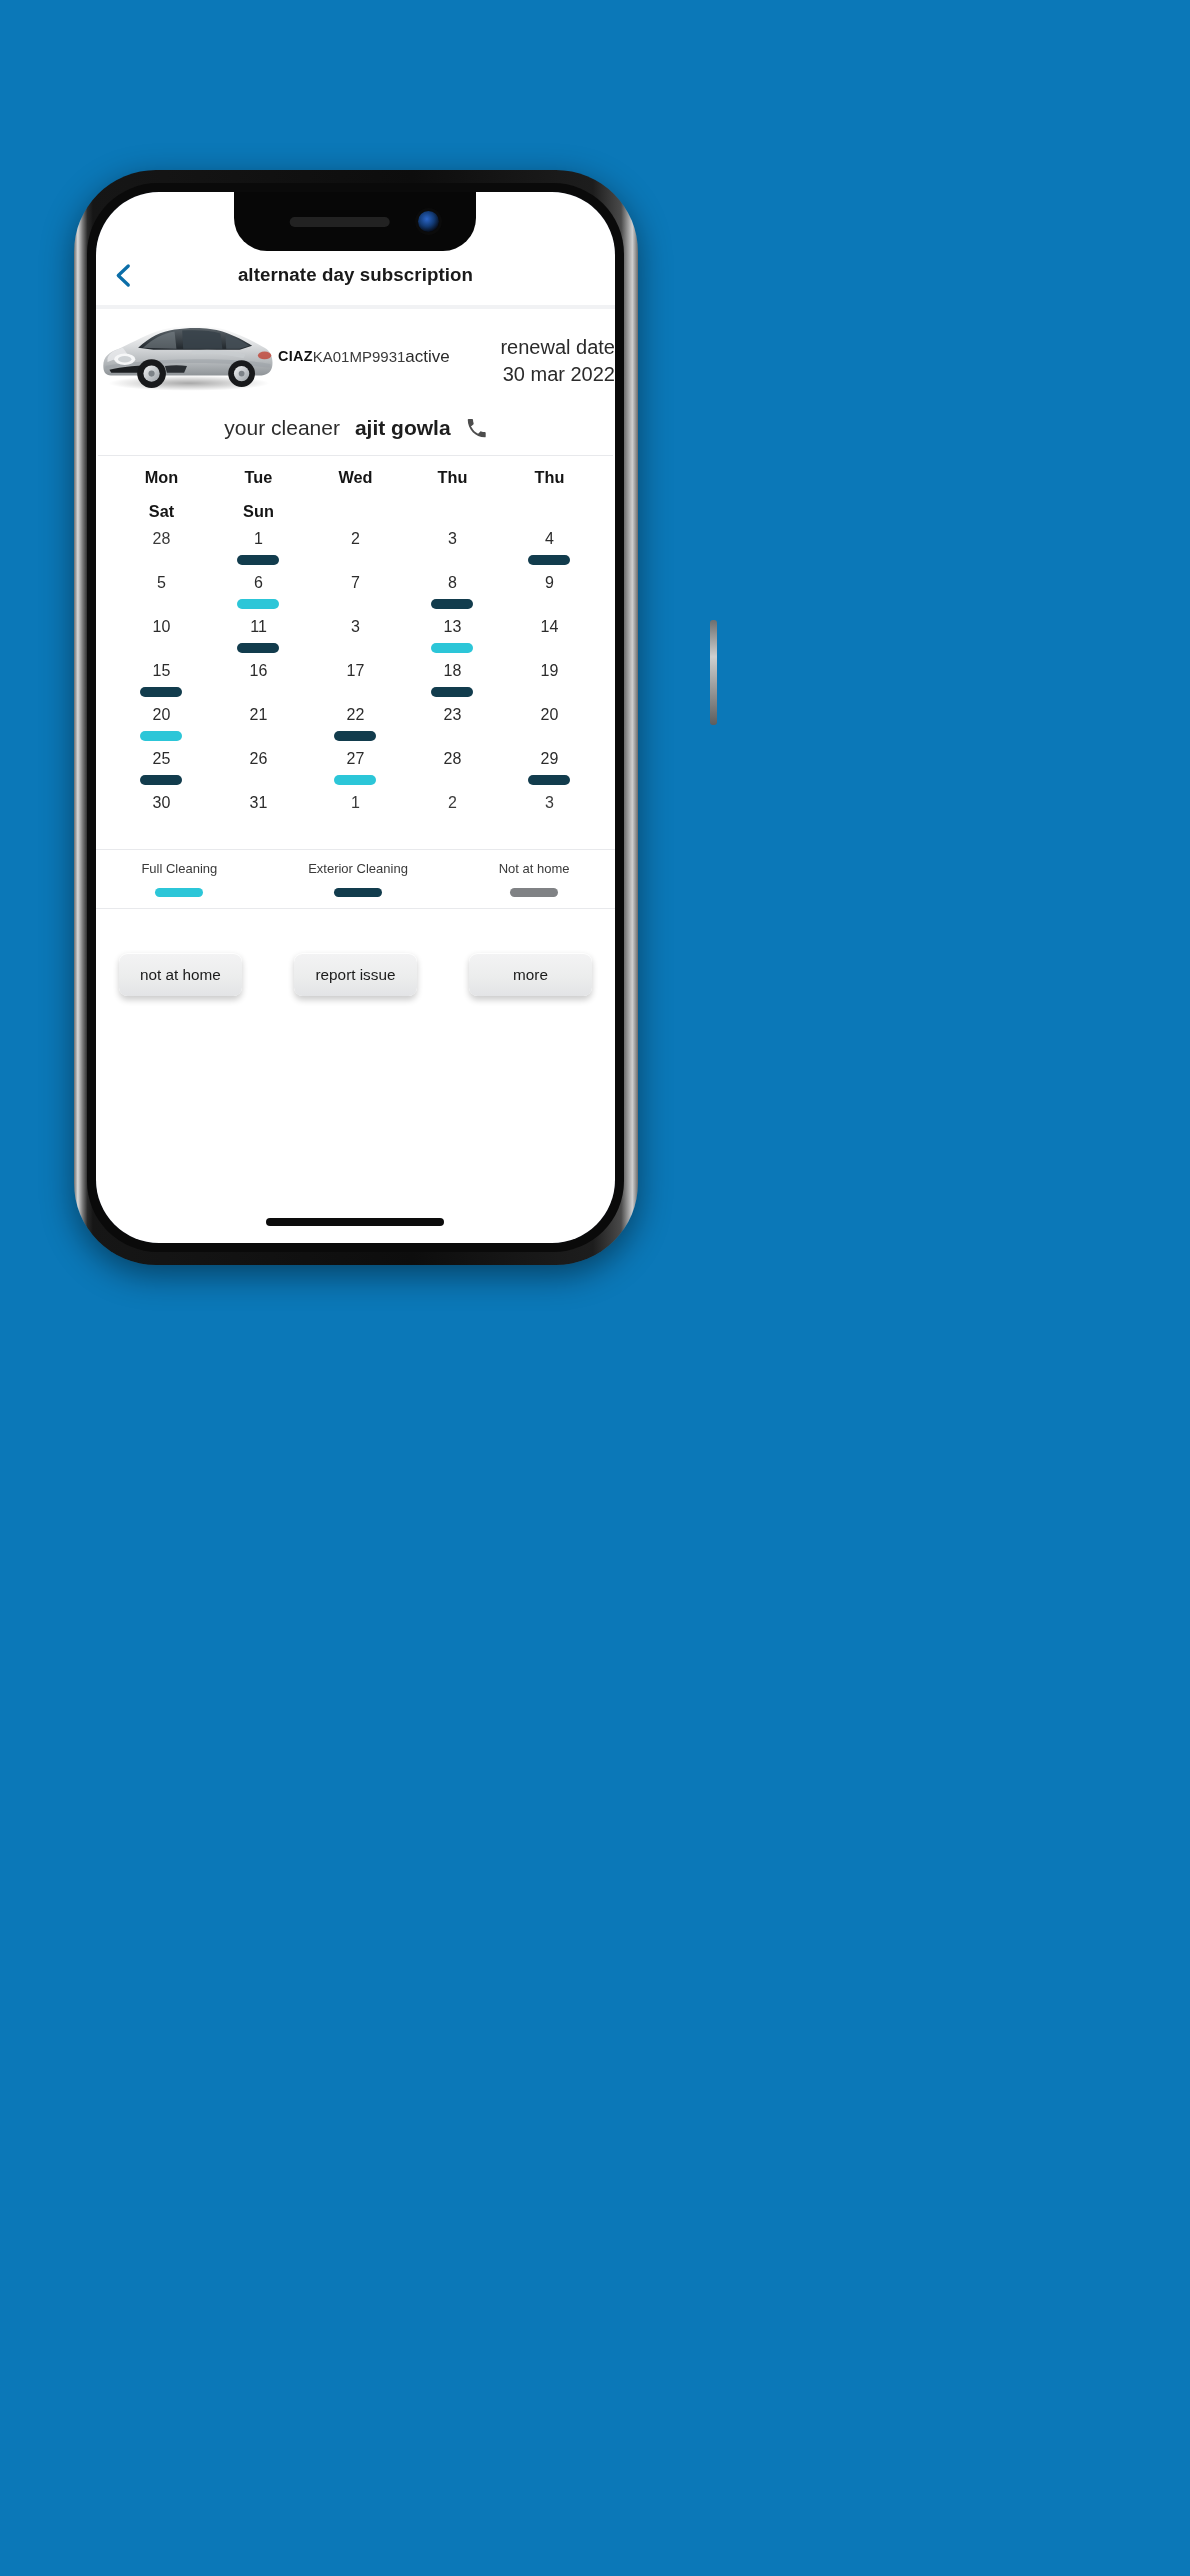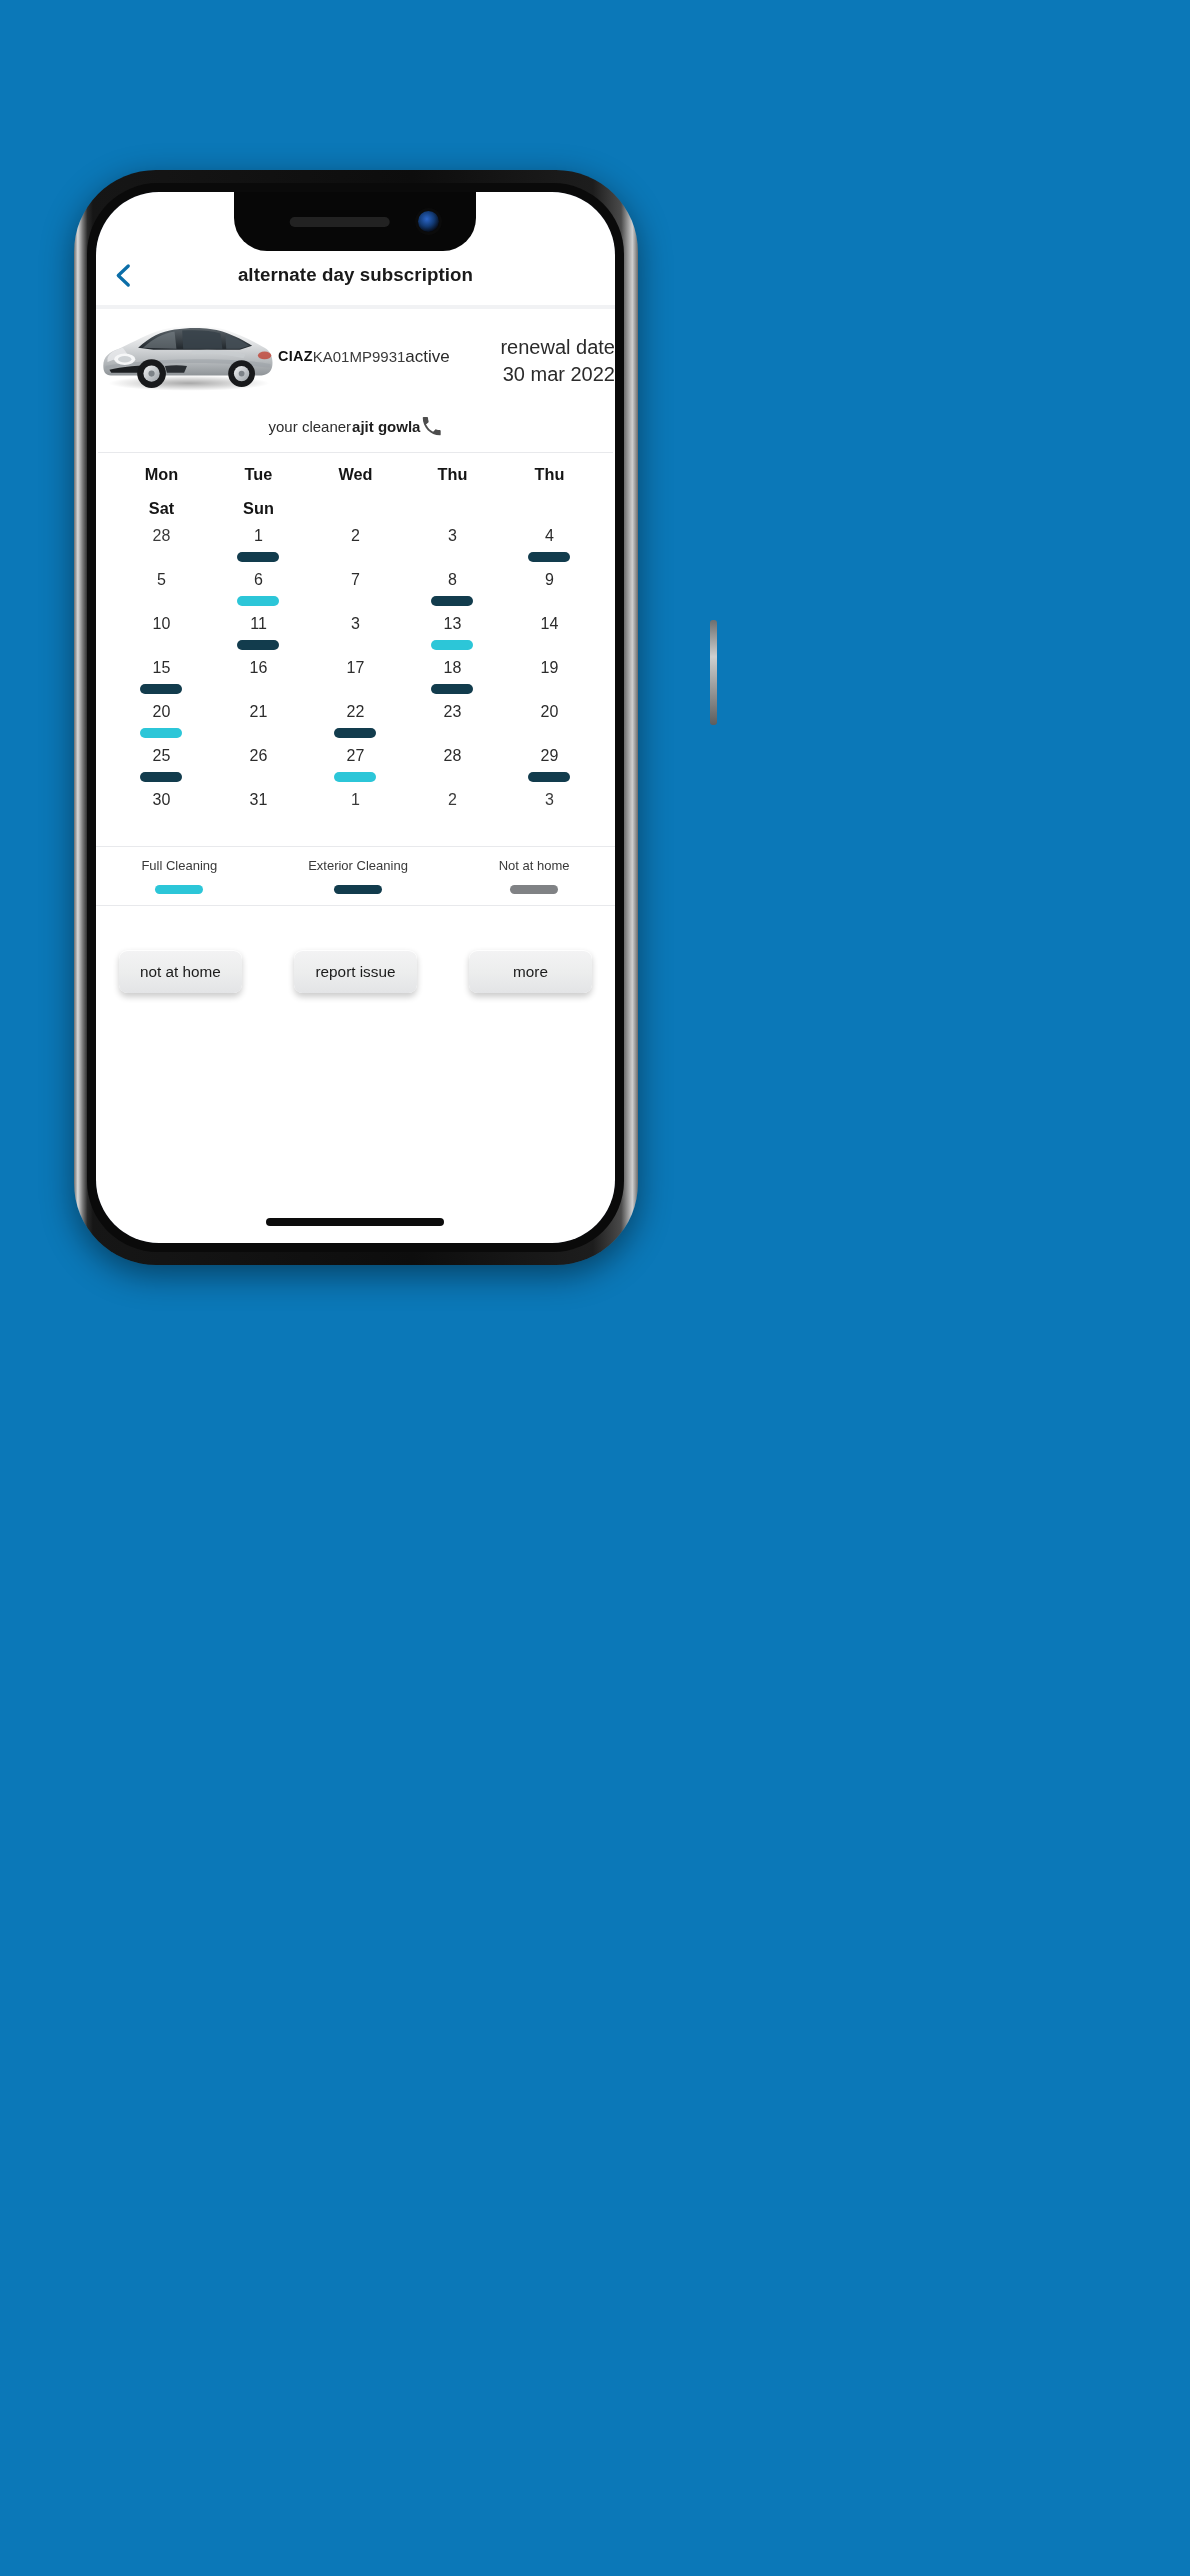--- a/index.html
+++ b/index.html
@@ -149,24 +149,24 @@
     color:#3a3a3a;
     margin-top:1.9px;
   }
   .car-status{
     font-size:17px;
     color:#2b2b2b;
     margin-top:2.9px;
   }
   .cleaner-row{
     display:flex; align-items:center; justify-content:center;
-    gap:1px;
+    gap:15px;
     margin-top:21px;
     padding-bottom:15.3px;
-    font-size:15px;
+    font-size:21px;
     color:#2d2d2d;
   }
   .cleaner-name{ font-weight:bold; color:#1d1d1d; }
   .phone-ico{ width:21px; height:21px; display:block; }
 
   .divider{ height:1px; background:#e8e9ec; margin:0 1.9px; }
 
   
   .cal{
     flex:0 0 auto;

